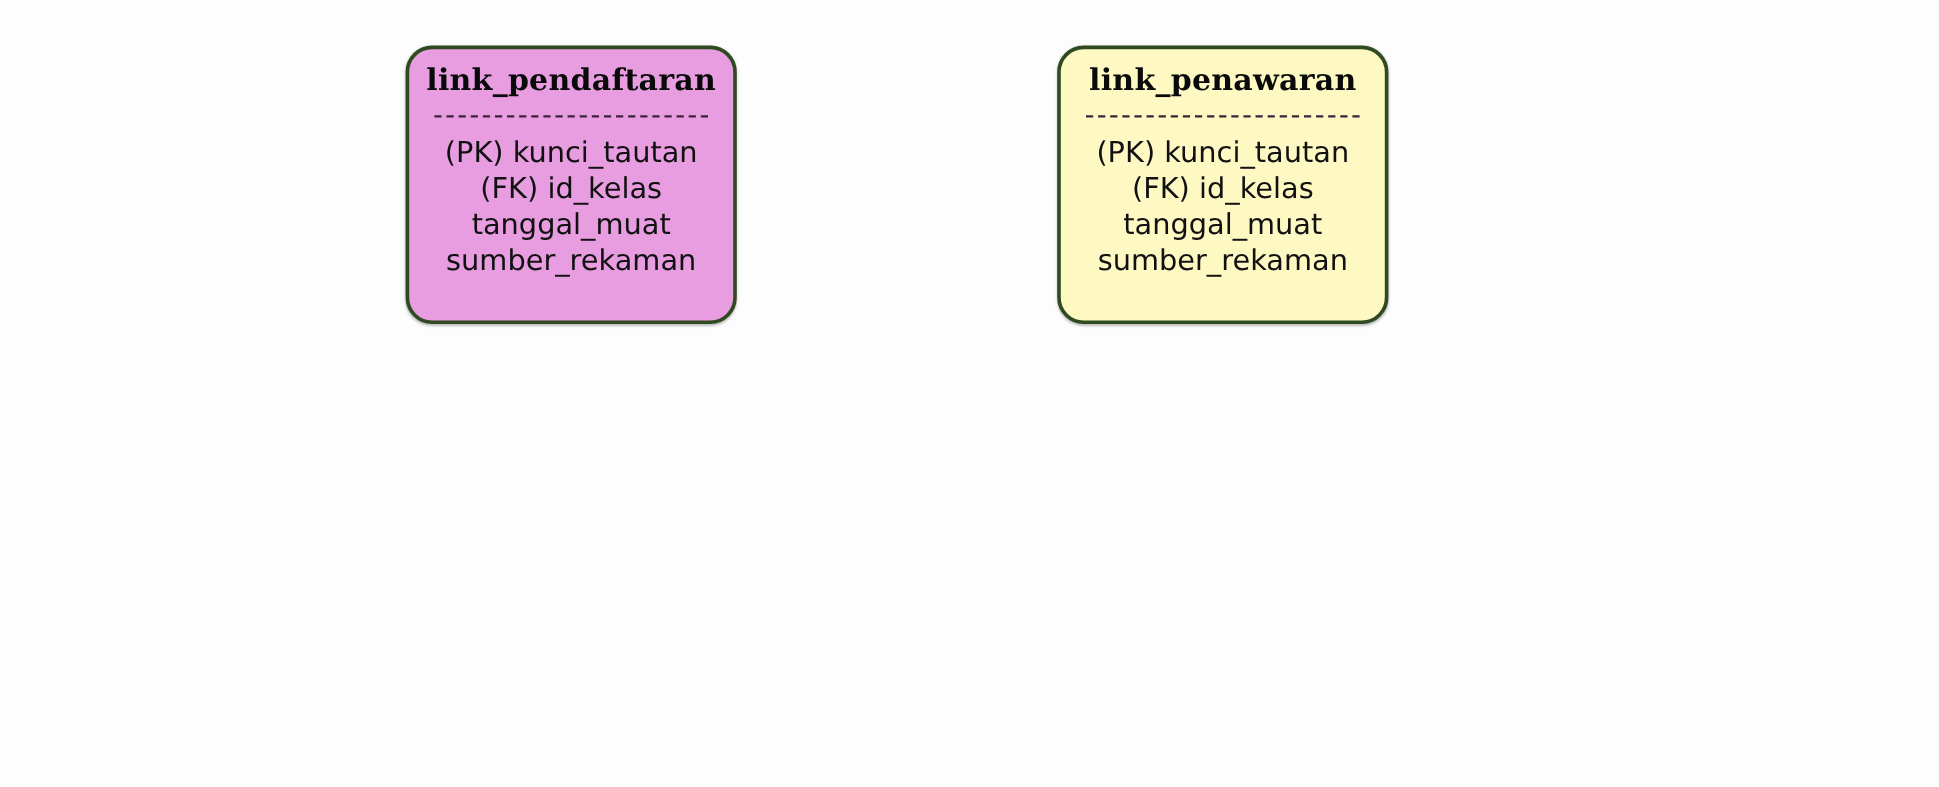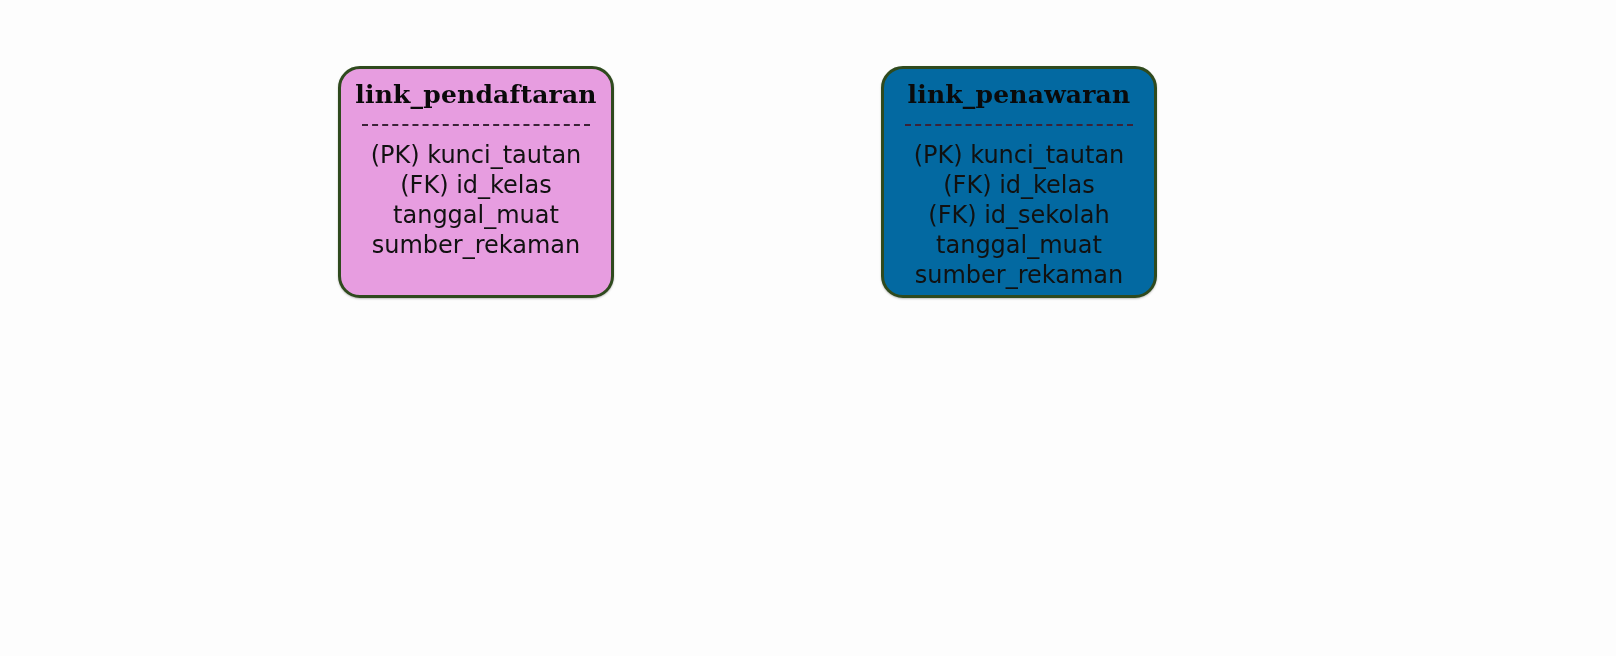--- a/index.html
+++ b/index.html
@@ -12,21 +12,20 @@
     background: #fdfdfd;
     font-family: "Liberation Sans", sans-serif;
     overflow: hidden;
     position: relative;
   }
 
   #canvas {
     position: relative;
     width: 1616px;
     height: 618px;
-    margin-top: 28px;
   }
 
   .entity-box {
     position: absolute;
     box-sizing: border-box;
     background: #e79de0;
     border: 3px solid #2f4a1e;
     border-radius: 22px;
     display: flex;
     flex-direction: column;
@@ -77,24 +76,23 @@
     <div class="entity-box" style="left: 338px; top: 38px; width: 276px; height: 232px; background: rgb(231, 157, 224); border-color: rgb(47, 74, 30);">
       <div class="entity-title">link_pendaftaran</div>
       <div class="entity-divider"></div>
       <div class="entity-fields">
         <div class="entity-field">(PK) kunci_tautan</div>
         <div class="entity-field">(FK) id_kelas</div>
         <div class="entity-field">tanggal_muat</div>
         <div class="entity-field">sumber_rekaman</div>
       </div>
     </div>
-    <div class="entity-box" style="left: 881px; top: 38px; width: 276px; height: 232px; background: #0369a1; border-color: rgb(47, 74, 30);">
+    <div class="entity-box" style="left: 881px; top: 38px; width: 276px; height: 232px; background: #fef9c3; border-color: rgb(47, 74, 30);">
       <div class="entity-title">link_penawaran</div>
       <div class="entity-divider"></div>
       <div class="entity-fields">
         <div class="entity-field">(PK) kunci_tautan</div>
         <div class="entity-field">(FK) id_kelas</div>
-        <div class="entity-field">(FK) id_sekolah</div>
         <div class="entity-field">tanggal_muat</div>
         <div class="entity-field">sumber_rekaman</div>
       </div>
     </div>
   </div>
 
 </body></html>

